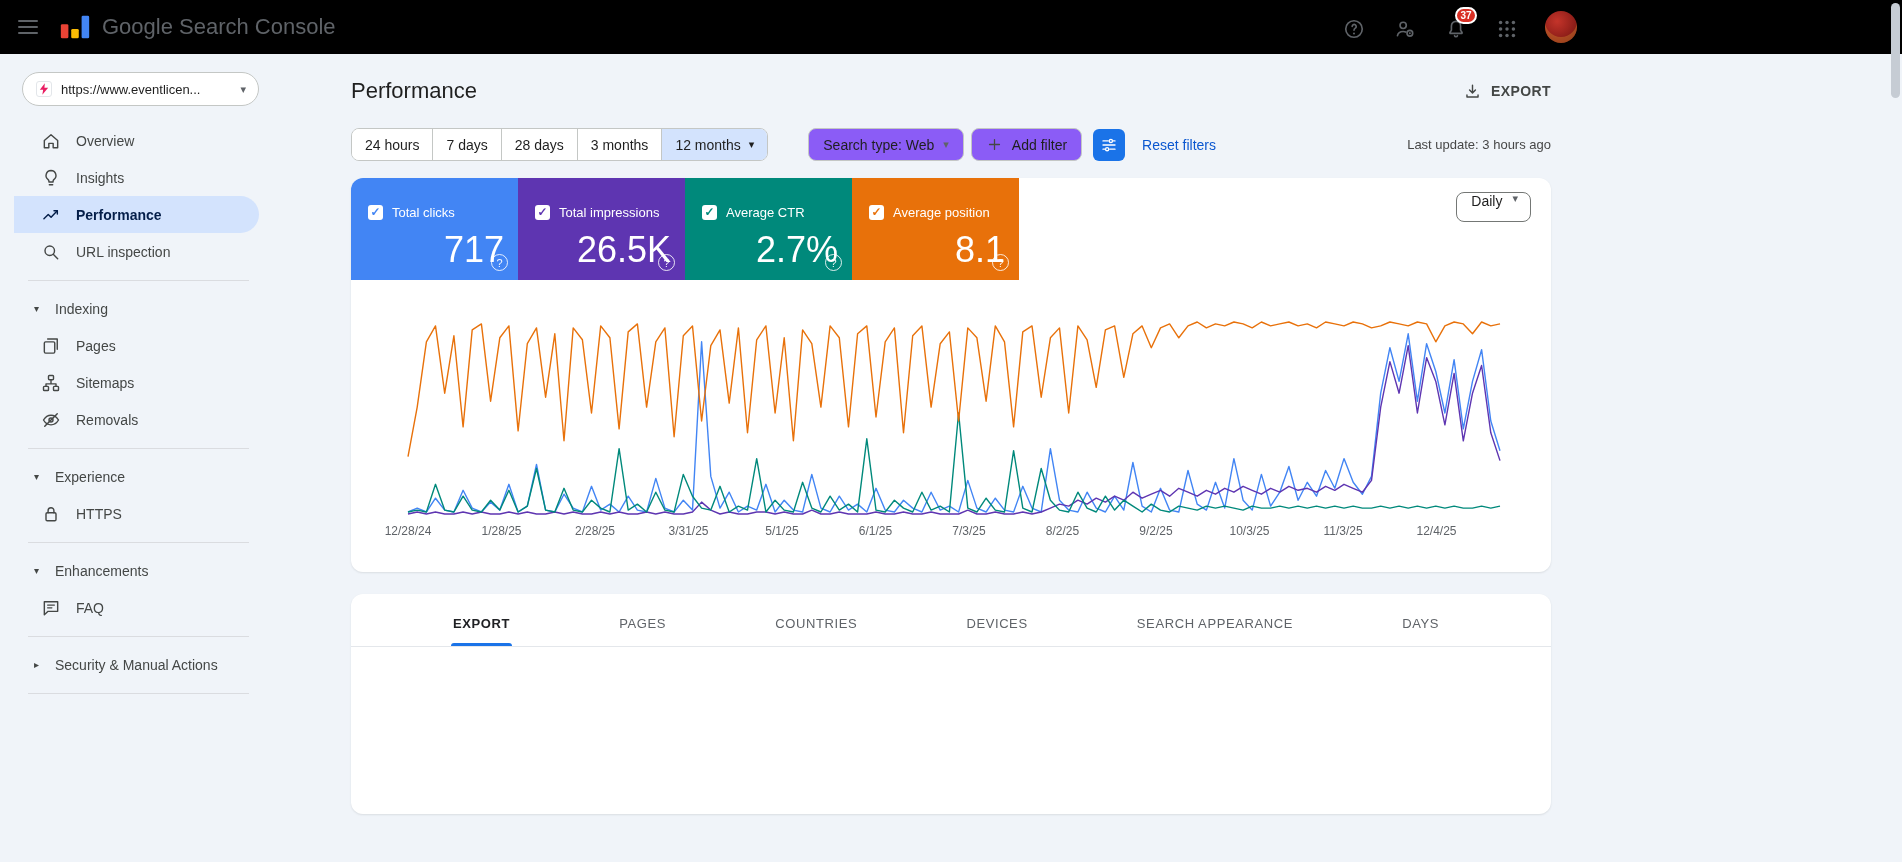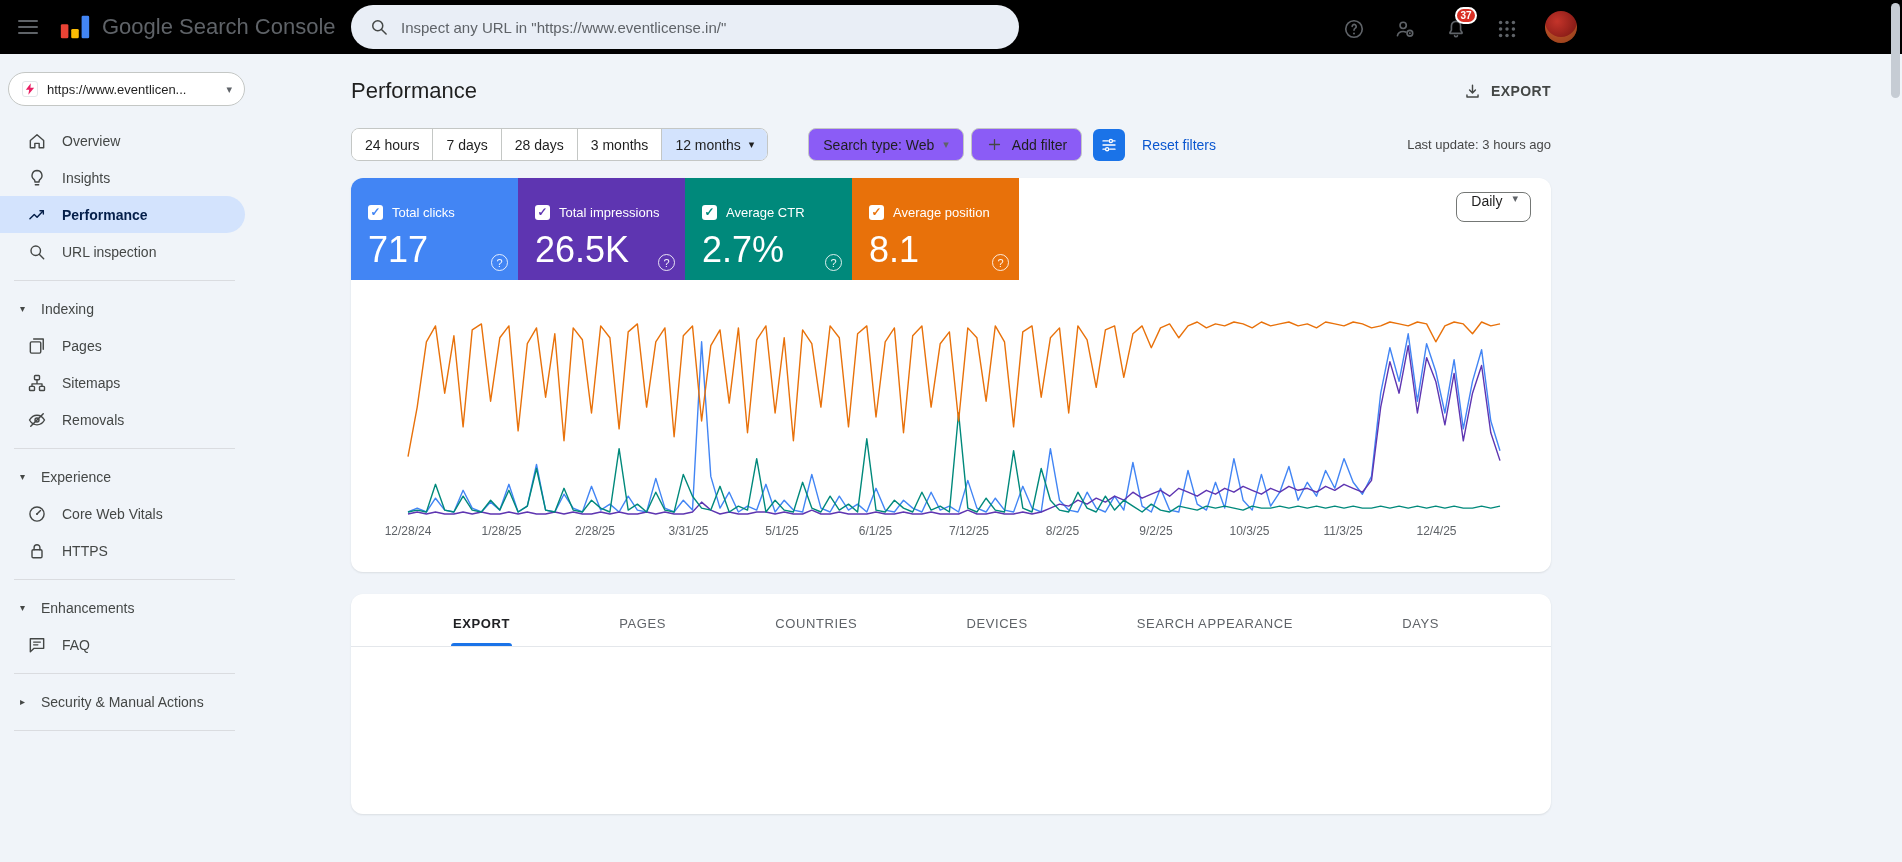--- a/index.html
+++ b/index.html
@@ -19,21 +19,21 @@
   .searchbar input::placeholder{color:#5f6368}
   .topbar-icons{position:absolute;left:1341px;top:0;height:54px;display:flex;align-items:center;gap:25px}
   .icon-btn{position:relative;width:26px;height:26px;background:none;border:none;cursor:pointer;display:flex;align-items:flex-end;justify-content:center}
   .icon-btn svg{stroke:#5f6368;fill:none;stroke-width:1.8;stroke-linecap:round;stroke-linejoin:round}
   .icon-btn .fdot{fill:#5f6368;stroke:none}
   .badge{position:absolute;top:-7px;left:12px;min-width:22px;height:17px;background:#d93025;border:2px solid #fff;border-radius:9px;color:#fff;font-size:10px;font-weight:bold;display:flex;align-items:center;justify-content:center;padding:0 3px}
   .avatar{width:32px;height:32px;border-radius:50%;border:none;cursor:pointer;background:radial-gradient(circle at 38% 32%,#c4342a 0%,#8c1d18 62%,#6e1510 100%);box-shadow:inset 0 -6px 0 rgba(250,200,60,.25)}
   .scroll-thumb{position:absolute;right:2px;top:3px;width:9px;height:95px;background:#c6ccd4;border-radius:5px;z-index:9;cursor:pointer}
 
   
-  .sidebar{position:absolute;left:0;top:54px;width:280px;bottom:0}
+  .sidebar{position:absolute;left:14px;top:54px;width:280px;bottom:0}
   .property{margin:18px 0 0 8px;width:237px;height:34px;border:1px solid #c4c7c5;border-radius:17px;background:#fff;display:flex;align-items:center;padding:0 12px 0 13px;gap:9px;cursor:pointer}
   .fav{width:16px;height:16px;border-radius:3px;border:1px solid #e3e6ea;background:#fff;display:flex;align-items:center;justify-content:center;flex:0 0 auto}
   .property .plabel{flex:1;font-size:13px;color:#1f1f1f;white-space:nowrap;overflow:hidden;text-align:left}
   .caret{font-size:11px;color:#5f6368;line-height:1}
   .caret::after{content:"▾"}
   .nav{margin-top:16px}
   .nav-item{width:245px;height:37px;display:flex;align-items:center;gap:15px;padding-left:27px;font-size:14px;color:#444746;cursor:pointer;border:none;background:none;border-radius:0 19px 19px 0;text-align:left}
   .nav-item svg,.sec-head svg{stroke:#444746;fill:none;stroke-width:1.7;stroke-linecap:round;stroke-linejoin:round;flex:0 0 auto}
   .nav-item .fdot{fill:#444746;stroke:none}
   .nav-item.active{background:#d3e3fd;color:#041e49;font-weight:bold}
@@ -68,21 +68,21 @@
 
   .banner{margin-top:21px;height:44px;background:#e8f0fe;border-radius:8px;display:flex;align-items:center;padding:0 16px 0 22px;gap:13px}
   .banner svg{stroke:#474747;fill:none;stroke-width:1.7;stroke-linecap:round;flex:0 0 auto}
   .banner .fdot{fill:#474747;stroke:none}
   .banner-text{font-size:14px;color:#1f1f1f}
   .banner-link{background:none;border:none;font-size:14px;color:#0b57d0;cursor:pointer;margin-left:-4px}
   .gotit{margin-left:auto;background:none;border:none;font-size:14px;font-weight:bold;color:#0b57d0;cursor:pointer;padding:8px 12px;border-radius:16px}
 
   .chart-card{position:relative;margin-top:17px;height:394px;background:#fff;border-radius:12px;overflow:hidden;box-shadow:0 1px 2px rgba(60,64,67,.12)}
   .tiles{display:flex}
-  .tile{width:167px;height:102px;padding:17px 14px 0 17px;position:relative;color:#fff;cursor:pointer;border:none;text-align:left}
+  .tile{width:167px;height:102px;padding:17px 14px 0 17px;position:relative;color:#fff;cursor:pointer;border:none;text-align:right}
   .tile-top{display:flex;align-items:center;gap:9px}
   .checkbox{width:15px;height:15px;background:#fff;border-radius:3px;display:flex;align-items:center;justify-content:center;flex:0 0 auto}
   .checkmark{font-size:12px;font-weight:bold;line-height:1}
   .checkmark::after{content:"✓"}
   .tile-label{font-size:13px;white-space:nowrap}
   .tile-value{font-size:36px;margin-top:9px;font-weight:normal}
   .tile-help{position:absolute;right:10px;bottom:9px;width:17px;height:17px;border:1.5px solid rgba(255,255,255,.85);border-radius:50%;color:rgba(255,255,255,.92);font-size:11px;display:flex;align-items:center;justify-content:center;cursor:pointer}
   .tile-help::after{content:"?"}
   .daily{position:absolute;top:14px;right:20px;height:30px;display:flex;align-items:flex-start;gap:10px;padding:0 12px 0 14px;border:1px solid #747775;border-radius:8px;background:#fff;font-size:14px;color:#1f1f1f;cursor:pointer}
   .chart-wrap{position:absolute;left:57px;top:130px;width:1092px}
@@ -108,27 +108,20 @@
 
   <div class="logo">
     <svg width="34" height="34" viewBox="0 0 36 36">
       <rect x="3" y="15" width="8" height="15" rx="1.5" fill="#ea4335"></rect>
       <rect x="14" y="20" width="8" height="10" rx="1.5" fill="#fbbc04"></rect>
       <rect x="25" y="6" width="8" height="24" rx="1.5" fill="#4285f4"></rect>
     </svg>
     <span class="logo-text">Google Search Console</span>
   </div>
 
-  <div class="searchbar">
-    <svg width="20" height="20" viewBox="0 0 24 24">
-      <circle cx="10.5" cy="10.5" r="6"></circle>
-        <path d="M15 15l5.5 5.5"></path>
-    </svg>
-    <input type="text" placeholder="Inspect any URL in &quot;https://www.eventlicense.in/&quot;" style="">
-  </div>
 
   <div class="topbar-icons">
     <button class="icon-btn">
       <svg width="22" height="22" viewBox="0 0 24 24">
           <circle cx="12" cy="12" r="9"></circle>
           <path d="M10 9.2a2.2 2.2 0 1 1 3.4 1.9c-.9.6-1.4 1.1-1.4 2.2"></path>
           <circle class="fdot" cx="12" cy="16.8" r="1.1"></circle>
         </svg>
     </button>
     <button class="icon-btn">
@@ -239,28 +232,20 @@
     </button>
 
     <div class="divider"></div>
 
     <button class="sec-head">
       <span class="sec-caret open"></span>
       <span>Experience</span>
     </button>
     <button class="nav-item">
       <svg width="20" height="20" viewBox="0 0 24 24">
-          <circle cx="12" cy="12" r="8.5"></circle>
-          <path d="M12 12l4.2-4.2"></path>
-          <circle class="fdot" cx="12" cy="12" r="1.2"></circle>
-        </svg>
-      <span>Core Web Vitals</span>
-    </button>
-    <button class="nav-item">
-      <svg width="20" height="20" viewBox="0 0 24 24">
           <rect x="6" y="10.5" width="12" height="9.5" rx="1.5"></rect>
           <path d="M8.5 10.5V8a3.5 3.5 0 0 1 7 0v2.5"></path>
         </svg>
       <span>HTTPS</span>
     </button>
 
     <div class="divider"></div>
 
     <button class="sec-head">
       <span class="sec-caret open"></span>
@@ -400,21 +385,21 @@
           <polyline points="0.0,204.0 9.2,202.1 18.4,204.0 27.5,176.3 36.7,202.1 45.9,204.0 55.1,188.2 64.2,202.1 73.4,204.0 82.6,192.2 91.8,202.1 100.9,182.3 110.1,204.0 119.3,198.1 128.5,160.5 137.6,202.1 146.8,204.0 156.0,180.3 165.2,202.1 174.4,204.0 183.5,192.2 192.7,200.1 201.9,204.0 211.1,140.7 220.2,202.1 229.4,196.1 238.6,204.0 247.8,184.2 256.9,202.1 266.1,204.0 275.3,166.4 284.5,188.2 293.6,200.1 302.8,202.1 312.0,178.3 321.2,204.0 330.4,198.1 339.5,202.1 348.7,150.6 357.9,204.0 367.1,192.2 376.2,202.1 385.4,204.0 394.6,174.3 403.8,200.1 412.9,204.0 422.1,188.2 431.3,202.1 440.5,196.1 449.6,204.0 458.8,130.8 468.0,202.1 477.2,204.0 486.4,192.2 495.5,200.1 504.7,204.0 513.9,184.2 523.1,202.1 532.2,198.1 541.4,204.0 550.6,105.0 559.8,200.1 568.9,204.0 578.1,190.2 587.3,202.1 596.5,204.0 605.6,142.7 614.8,200.1 624.0,204.0 633.2,160.5 642.4,192.2 651.5,202.1 660.7,204.0 669.9,184.2 679.1,200.1 688.2,204.0 697.4,188.2 706.6,202.1 715.8,192.2 724.9,198.1 734.1,204.0 743.3,196.1 752.5,202.1 761.6,204.0 770.8,198.1 780.0,200.1 789.2,202.1 798.4,198.1 807.5,200.1 816.7,198.1 825.9,200.1 835.1,202.1 844.2,198.1 853.4,200.1 862.6,200.1 871.8,198.1 880.9,200.1 890.1,198.1 899.3,200.1 908.5,198.1 917.6,200.1 926.8,198.1 936.0,200.1 945.2,198.1 954.4,200.1 963.5,200.1 972.7,198.1 981.9,200.1 991.1,198.1 1000.2,200.1 1009.4,198.1 1018.6,200.1 1027.8,198.1 1036.9,200.1 1046.1,198.1 1055.3,200.1 1064.5,200.1 1073.6,198.1 1082.8,200.1 1092.0,198.1" fill="none" stroke="#00897b" stroke-width="1.4" stroke-linejoin="round"></polyline>
           <polyline points="0.0,148.6 9.2,99.1 18.4,33.8 27.5,17.9 36.7,85.2 45.9,27.8 55.1,118.9 64.2,21.9 73.4,15.9 82.6,93.2 91.8,29.8 100.9,17.9 110.1,122.9 119.3,35.7 128.5,19.9 137.6,89.2 146.8,25.8 156.0,132.8 165.2,19.9 174.4,31.8 183.5,105.0 192.7,17.9 201.9,29.8 211.1,120.9 220.2,23.9 229.4,15.9 238.6,99.1 247.8,33.8 256.9,19.9 266.1,128.8 275.3,27.8 284.5,17.9 293.6,113.0 302.8,37.7 312.0,21.9 321.2,95.1 330.4,19.9 339.5,124.8 348.7,31.8 357.9,17.9 367.1,105.0 376.2,29.8 385.4,132.8 394.6,21.9 403.8,35.7 412.9,99.1 422.1,17.9 431.3,29.8 440.5,118.9 449.6,25.8 458.8,17.9 468.0,109.0 477.2,33.8 486.4,19.9 495.5,124.8 504.7,27.8 513.9,17.9 523.1,99.1 532.2,35.7 541.4,23.9 550.6,113.0 559.8,19.9 568.9,29.8 578.1,93.2 587.3,17.9 596.5,33.8 605.6,118.9 614.8,23.9 624.0,17.9 633.2,89.2 642.4,29.8 651.5,19.9 660.7,105.0 669.9,17.9 679.1,31.8 688.2,79.3 697.4,21.9 706.6,17.9 715.8,69.4 724.9,25.8 734.1,17.9 743.3,39.7 752.5,19.9 761.6,15.9 770.8,29.8 780.0,17.9 789.2,14.0 798.4,19.9 807.5,15.9 816.7,17.9 825.9,14.0 835.1,15.9 844.2,19.9 853.4,14.0 862.6,17.9 871.8,15.9 880.9,14.0 890.1,17.9 899.3,15.9 908.5,19.9 917.6,14.0 926.8,15.9 936.0,17.9 945.2,14.0 954.4,15.9 963.5,19.9 972.7,17.9 981.9,14.0 991.1,15.9 1000.2,17.9 1009.4,14.0 1018.6,15.9 1027.8,33.8 1036.9,17.9 1046.1,14.0 1055.3,15.9 1064.5,25.8 1073.6,14.0 1082.8,17.9 1092.0,15.9" fill="none" stroke="#e8710a" stroke-width="1.4" stroke-linejoin="round"></polyline>
         </svg>
       <div class="x-labels" id="x-labels">
           <span style="left: 0px;">12/28/24</span>
           <span style="left: 93.5px;">1/28/25</span>
           <span style="left: 187px;">2/28/25</span>
           <span style="left: 280.5px;">3/31/25</span>
           <span style="left: 374px;">5/1/25</span>
           <span style="left: 467.5px;">6/1/25</span>
-          <span style="left: 561px;">7/12/25</span>
+          <span style="left: 561px;">7/3/25</span>
           <span style="left: 654.5px;">8/2/25</span>
           <span style="left: 748px;">9/2/25</span>
           <span style="left: 841.5px;">10/3/25</span>
           <span style="left: 935px;">11/3/25</span>
           <span style="left: 1028.5px;">12/4/25</span>
         </div>
     </div>
   </section>
 
   <section class="table-card">

